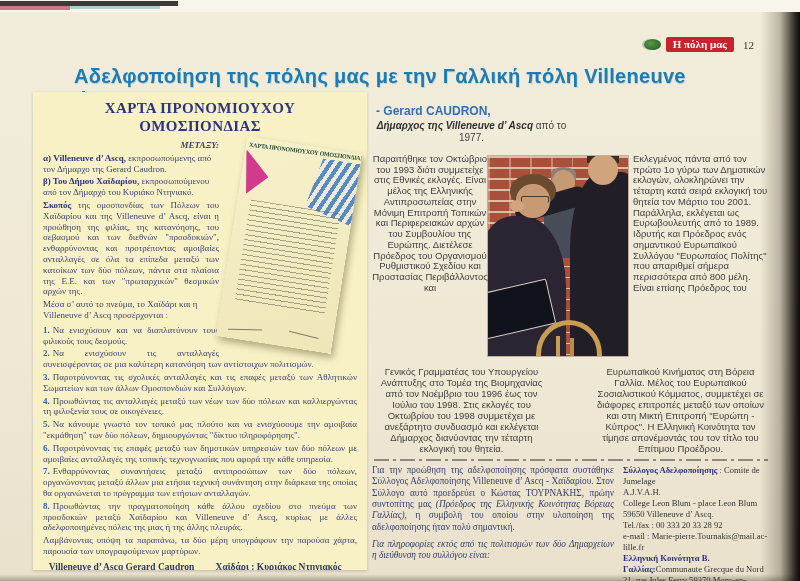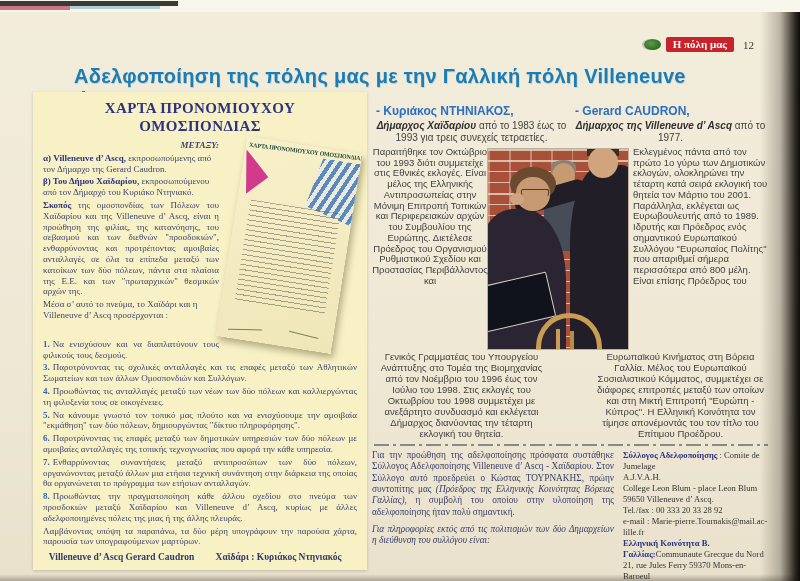--- a/index.html
+++ b/index.html
@@ -35,21 +35,21 @@
     background:#f8f1c6;box-shadow:0 1px 3px rgba(0,0,0,.18);
     padding:5px 10px 6px;box-sizing:border-box;
     font-family:"Liberation Serif",serif;font-size:9px;line-height:1.2;color:#3c4470;}
   .charter-title{text-align:center;font-size:15px;font-weight:bold;color:#2c3480;
     letter-spacing:.4px;margin:2px 0 5px;}
   .metaxy{font-weight:bold;font-style:italic;margin:0 0 2px;text-align:right;}
   .party{margin:0 0 2px;}
   .party b{color:#2c3480;}
   .purpose{margin:0 0 2px;text-align:justify;}
   .purpose .lead{font-weight:bold;color:#2c3480;}
-  .intro{margin:0 0 18px;}
+  .intro{margin:0 0 4px;}
   .item{margin:0 0 2px;text-align:justify;}
   .item .num{color:#2f66b5;font-weight:bold;margin-right:3px;}
   .closing{margin:2px 0 4px;text-align:justify;}
   .sig-row{display:flex;clear:both;margin-top:5px;}
   .sig-col{width:50%;text-align:center;}
   .sig-name{font-weight:bold;font-size:9.5px;color:#303a66;}
 
   
   .doc-float{float:right;width:132px;height:216px;margin:0 0 3px 6px;position:relative;}
   .charter-doc{position:absolute;left:6px;top:4px;width:116px;height:202px;
@@ -71,24 +71,24 @@
 
   
   .proto{position:absolute;left:372px;top:97px;width:398px;}
   .proto-heading{text-align:center;font-style:italic;font-weight:bold;font-size:14px;
     color:#1d8ca8;letter-spacing:3px;word-spacing:5px;white-space:nowrap;}
   .bio-head-row{display:flex;margin-top:7px;}
   .bio-head{width:50%;box-sizing:border-box;padding:0 4px;}
   .bio-name{color:#2d6fc0;font-weight:bold;font-size:12px;margin-bottom:2px;}
   .bio-intro{font-size:10px;line-height:1.2;text-align:center;color:#3f3f3f;}
   .bio-intro .bi{font-weight:bold;font-style:italic;color:#2f2f2f;}
-  .bio-mid-row{display:flex;margin-top:3px;}
+  .bio-mid-row{display:flex;margin-top:10px;}
   .bio-narrow-left{width:116px;font-size:9.5px;line-height:1.13;text-align:center;color:#3f3f3f;}
   .bio-narrow-right{flex:1;font-size:9.5px;line-height:1.13;color:#3f3f3f;padding-left:5px;}
-  .bio-wide-row{display:flex;margin-top:2px;gap:32px;}
+  .bio-wide-row{display:flex;margin-top:10px;gap:32px;}
   .bio-wide{width:50%;box-sizing:border-box;font-size:9.5px;line-height:1.16;color:#3f3f3f;}
   .bio-wide.left{text-align:center;padding:0 6px 0 2px;}
   .bio-wide.right{text-align:center;padding:0 2px 0 6px;}
 
   .dashdot{height:2px;margin:5px 2px 4px;opacity:.75;
     background:repeating-linear-gradient(90deg,#6a6a6a 0 15px,transparent 15px 19px,#6a6a6a 19px 22px,transparent 22px 26px);}
 
   .footer-row{display:flex;margin-top:2px;}
   .footer-left{width:242px;font-family:"Liberation Serif",serif;font-size:9.3px;
     line-height:1.22;color:#39406a;text-align:justify;}
@@ -155,20 +155,21 @@
     </div>
   </div>
 
   <p class="metaxy">ΜΕΤΑΞΥ:</p>
   <p class="party"><b>α) Villeneuve d’ Ascq,</b><span> εκπροσωπούμενης από τον Δήμαρχο της Gerard Caudron.</span></p>
   <p class="party"><b>β) Του Δήμου Χαϊδαρίου,</b><span> εκπροσωπούμενου από τον Δήμαρχό του Κυριάκο Ντηνιακό.</span></p>
   <p class="purpose"><span class="lead">Σκοπός</span><span> της ομοσπονδίας των Πόλεων του Χαϊδαρίου και της Villeneuve d’ Ascq, είναι η προώθηση της φιλίας, της κατανόησης, του σεβασμού και των διεθνών "προσδοκιών", ενθαρρύνοντας και προτρέποντας αμοιβαίες ανταλλαγές σε όλα τα επίπεδα μεταξύ των κατοίκων των δύο πόλεων, πάντα στα πλαίσια της Ε.Ε. και των "πρωταρχικών" θεσμικών αρχών της.</span></p>
   <p class="intro">Μέσα σ’ αυτό το πνεύμα, το Χαϊδάρι και η Villeneuve d’ Ascq προσέρχονται :</p>
 
   <p class="item"><span class="num">1.</span><span>Να ενισχύσουν και να διαπλατύνουν τους φιλικούς τους δεσμούς.</span></p>
+  <p class="item"><span class="num">2.</span><span>Να ενισχύσουν τις ανταλλαγές συνεισφέροντας σε μια καλύτερη κατανόηση των αντίστοιχων πολιτισμών.</span></p>
   <p class="item"><span class="num">3.</span><span>Παροτρύνοντας τις σχολικές ανταλλαγές και τις επαφές μεταξύ των Αθλητικών Σωματείων και των άλλων Ομοσπονδιών και Συλλόγων.</span></p>
   <p class="item"><span class="num">4.</span><span>Προωθώντας τις ανταλλαγές μεταξύ των νέων των δύο πόλεων και καλλιεργώντας τη φιλοξενία τους σε οικογένειες.</span></p>
   <p class="item"><span class="num">5.</span><span>Να κάνουμε γνωστό τον τοπικό μας πλούτο και να ενισχύσουμε την αμοιβαία "εκμάθηση" των δύο πόλεων, δημιουργώντας "δίκτυο πληροφόρησης".</span></p>
   <p class="item"><span class="num">6.</span><span>Παροτρύνοντας τις επαφές μεταξύ των δημοτικών υπηρεσιών των δύο πόλεων με αμοιβαίες ανταλλαγές της τοπικής τεχνογνωσίας που αφορά την κάθε υπηρεσία.</span></p>
   <p class="item"><span class="num">7.</span><span>Ενθαρρύνοντας συναντήσεις μεταξύ αντιπροσώπων των δύο πόλεων, οργανώνοντας μεταξύ άλλων μια ετήσια τεχνική συνάντηση στην διάρκεια της οποίας θα οργανώνεται το πρόγραμμα των ετήσιων ανταλλαγών.</span></p>
   <p class="item"><span class="num">8.</span><span>Προωθώντας την πραγματοποίηση κάθε άλλου σχεδίου στο πνεύμα των προσδοκιών μεταξύ Χαϊδαρίου και Villeneuve d’ Ascq, κυρίως με άλλες αδελφοποιημένες πόλεις της μιας ή της άλλης πλευράς.</span></p>
   <p class="closing">Λαμβάνοντας υπόψη τα παραπάνω, τα δύο μέρη υπογράφουν την παρούσα χάρτα, παρουσία των υπογραφούμενων μαρτύρων.</p>
 
   <div class="sig-row">
     <div class="sig-col">
@@ -178,24 +179,20 @@
     <div class="sig-col">
       <div class="sig-name">Χαϊδάρι : Κυριάκος Ντηνιακός</div>
 
     </div>
   </div>
 </div>
 
 <div class="proto">
 
   <div class="bio-head-row">
-    <div class="bio-head">
-      <div class="bio-name">- Κυριάκος ΝΤΗΝΙΑΚΟΣ,</div>
-      <div class="bio-intro"><span class="bi">Δήμαρχος Χαϊδαρίου</span><span> από το 1983 έως το 1993 για τρεις συνεχείς τετραετίες.</span></div>
-    </div>
     <div class="bio-head">
       <div class="bio-name">- Gerard CAUDRON,</div>
       <div class="bio-intro"><span class="bi">Δήμαρχος της Villeneuve d’ Ascq</span><span> από το 1977.</span></div>
     </div>
   </div>
 
   <div class="bio-mid-row">
     <div class="bio-narrow-left">Παραιτήθηκε τον Οκτώβριο του 1993 διότι συμμετείχε στις Εθνικές εκλογές. Είναι μέλος της Ελληνικής Αντιπροσωπείας στην Μόνιμη Επιτροπή Τοπικών και Περιφερειακών αρχών του Συμβουλίου της Ευρώπης. Διετέλεσε Πρόεδρος του Οργανισμού Ρυθμιστικού Σχεδίου και Προστασίας Περιβάλλοντος και</div>
 
     <div class="photo">

